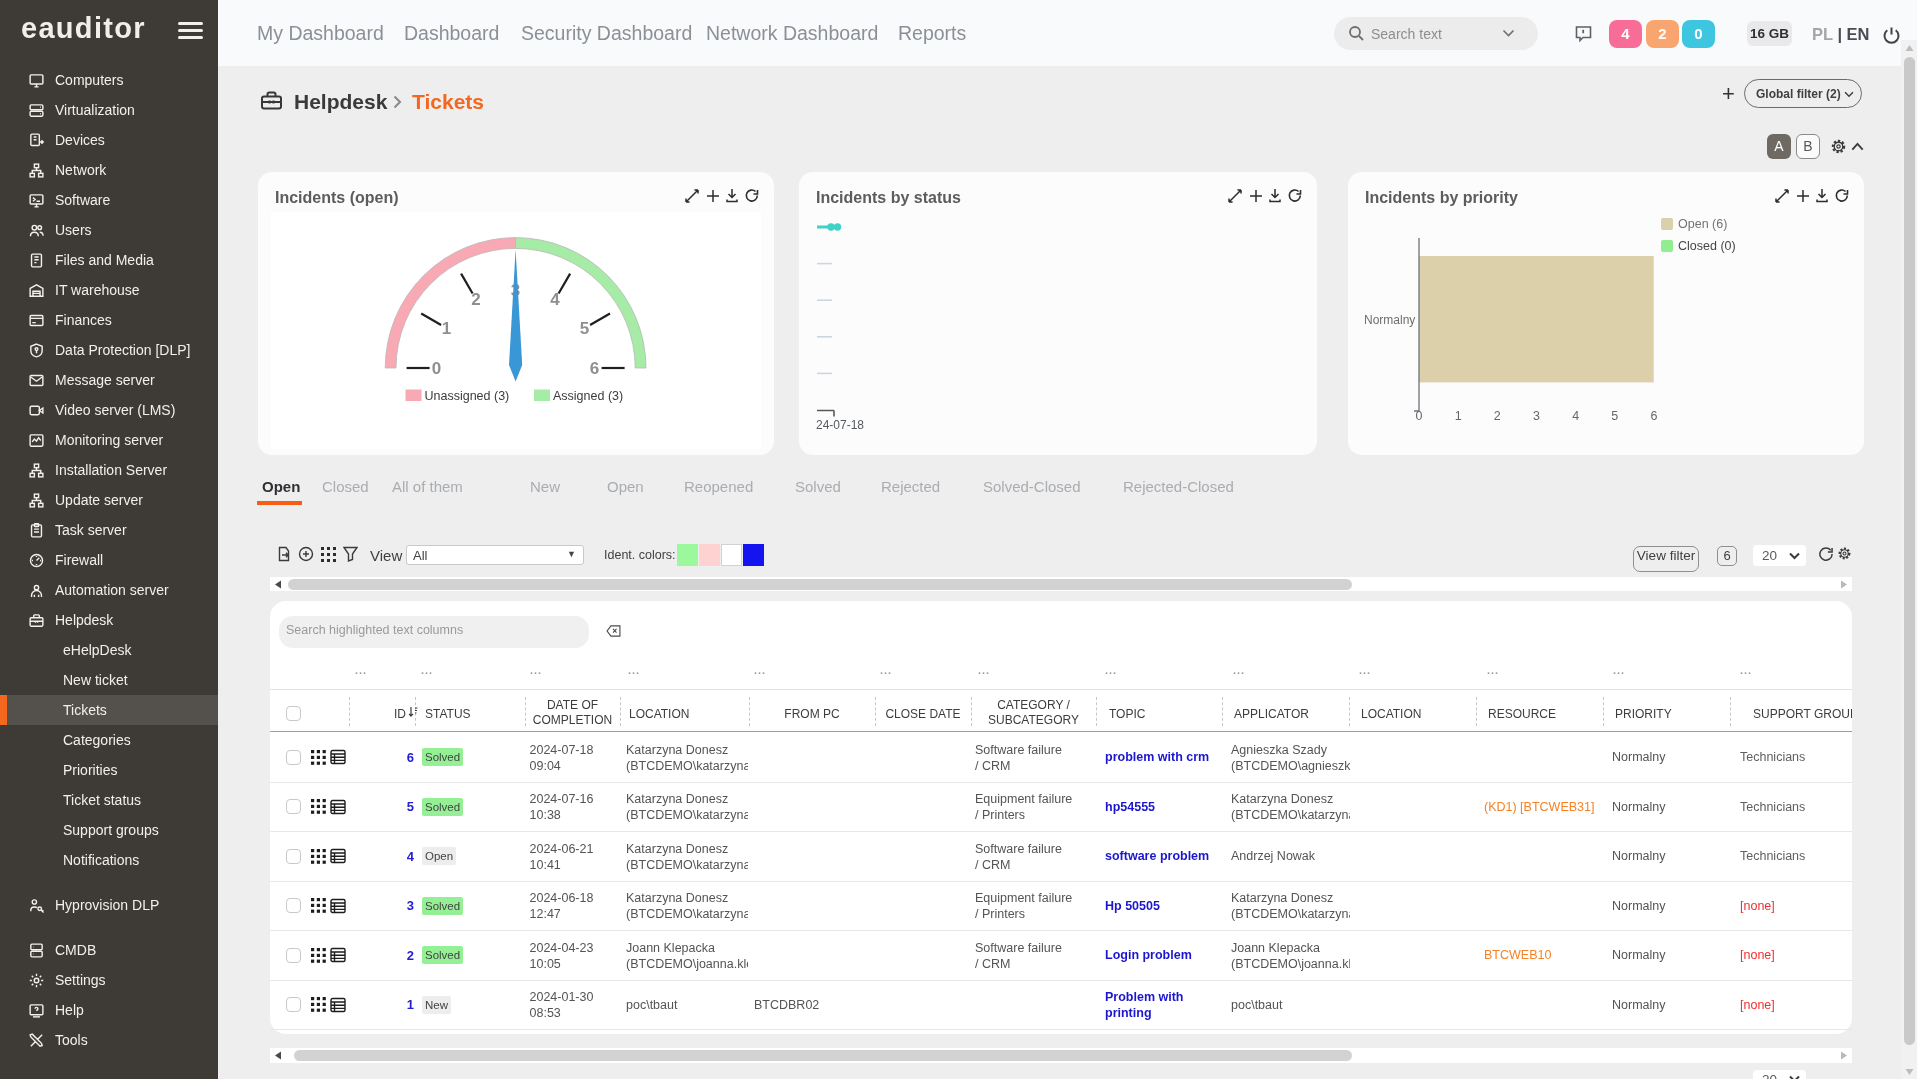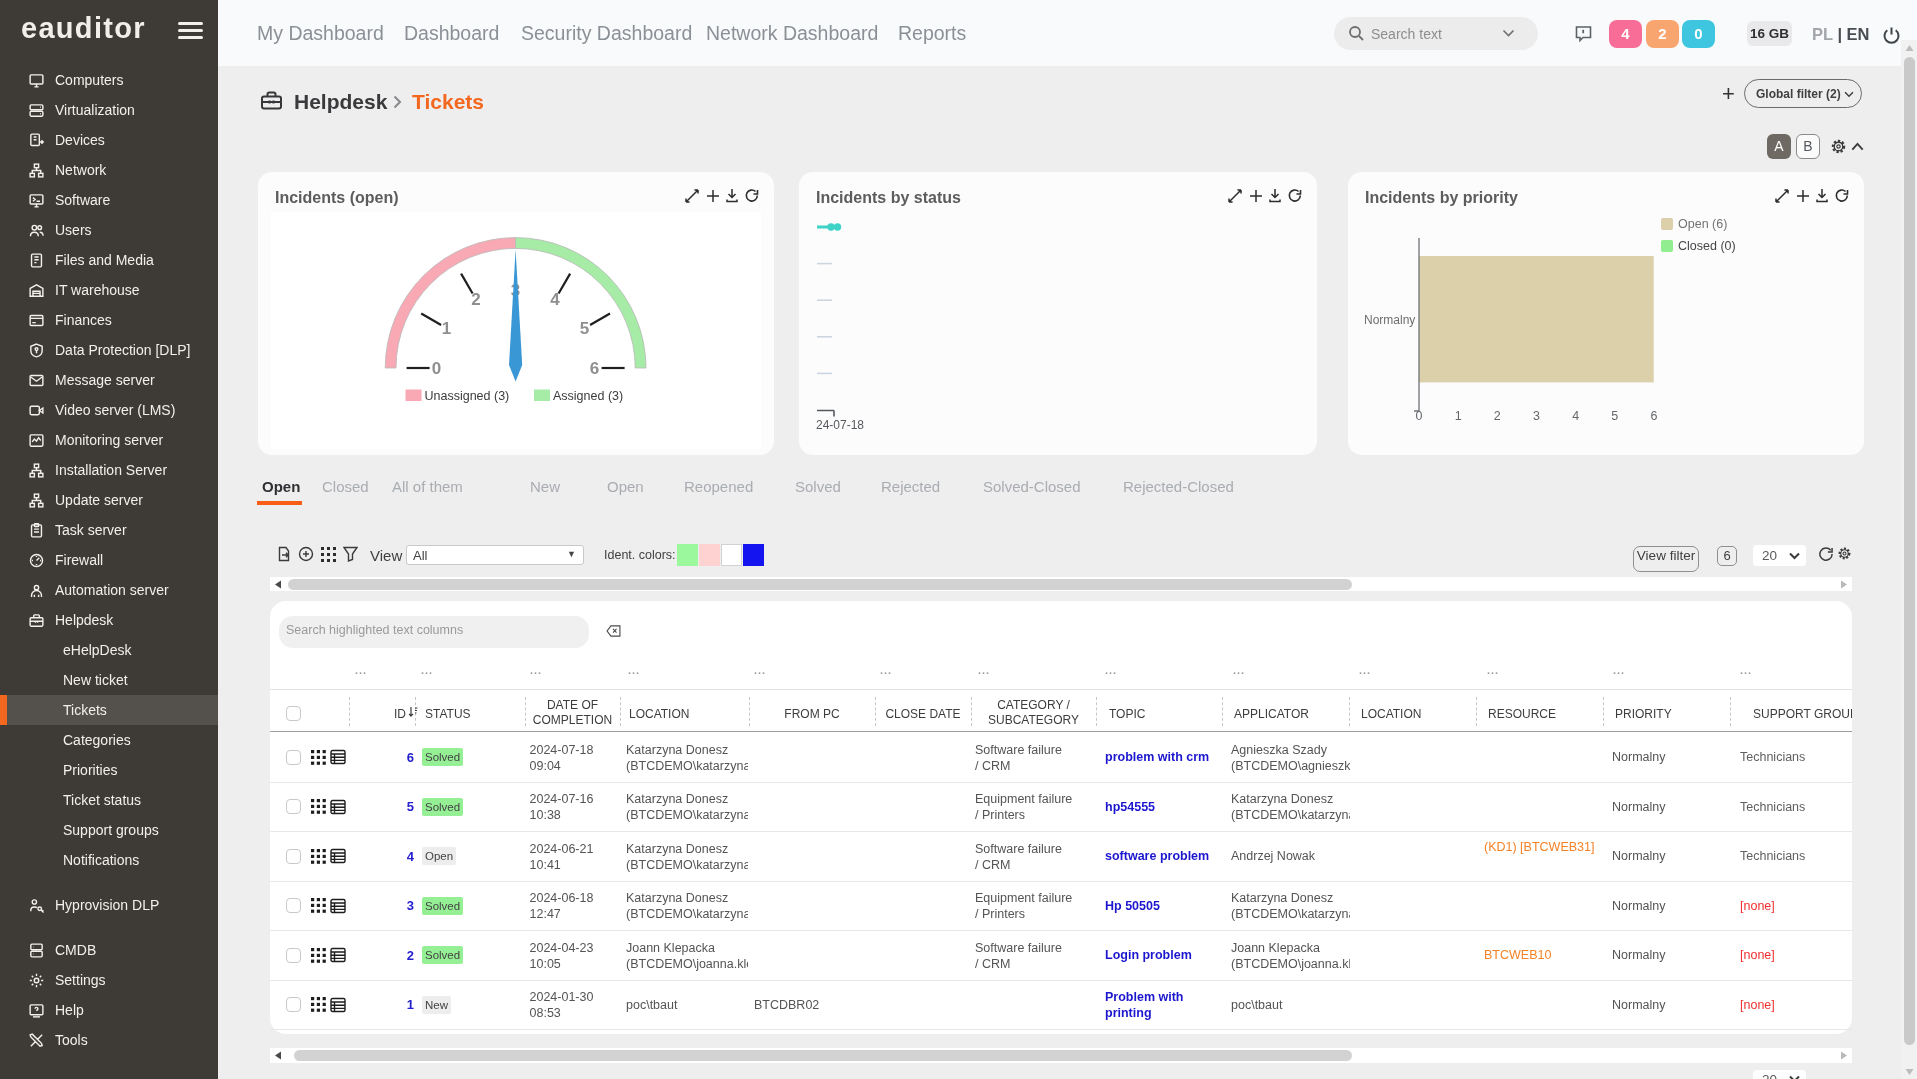--- a/index.html
+++ b/index.html
@@ -349,21 +349,21 @@
       <rect x="1" y="1.5" width="14" height="13" rx="1.5"></rect>
       <path d="M1 5h14M1 8.2h14M1 11.4h14M4.5 5v9.5"></path>
     </svg>
 <div class="idn" style="left:388px;top:799px;">5</div>
 <div class="badge bgreen" style="left:422px;top:798px;">Solved</div>
 <div class="cell" style="left:529.5px;top:792px;">2024-07-16<br>10:38</div>
 <div class="cell" style="left:626px;top:792px;width:122px;">Katarzyna Donesz<br>(BTCDEMO\katarzyna.d</div>
 <div class="cell" style="left:975px;top:792px;">Equipment failure<br>/ Printers</div>
 <div class="topic" style="left:1105px;top:800px;">hp54555</div>
 <div class="cell" style="left:1231px;top:792px;width:119px;">Katarzyna Donesz<br>(BTCDEMO\katarzyna.d</div>
-<div class="cell" style="left:1484px;top:800px;color:#f58225;margin-top:40px;">(KD1) [BTCWEB31]</div>
+<div class="cell" style="left:1484px;top:800px;color:#f58225;">(KD1) [BTCWEB31]</div>
 <div class="cell" style="left:1612px;top:800px;">Normalny</div>
 <div class="cell" style="left:1740px;top:800px;color:#5f5f5f;">Technicians</div>
 <div class="rowline" style="top:880.5px"></div>
 <div class="cb" style="left:286px;top:849px;"></div>
 <svg class="abs" style="left:311px;top:849px" width="15" height="15" viewBox="0 0 15 15" fill="#1d1d1d">
       <rect x="0" y="0" width="3.2" height="3.2"></rect>
       <rect x="5.8" y="0" width="3.2" height="3.2"></rect>
       <rect x="11.6" y="0" width="3.2" height="3.2"></rect>
       <rect x="0" y="5.8" width="3.2" height="3.2"></rect>
       <rect x="5.8" y="5.8" width="3.2" height="3.2"></rect>

